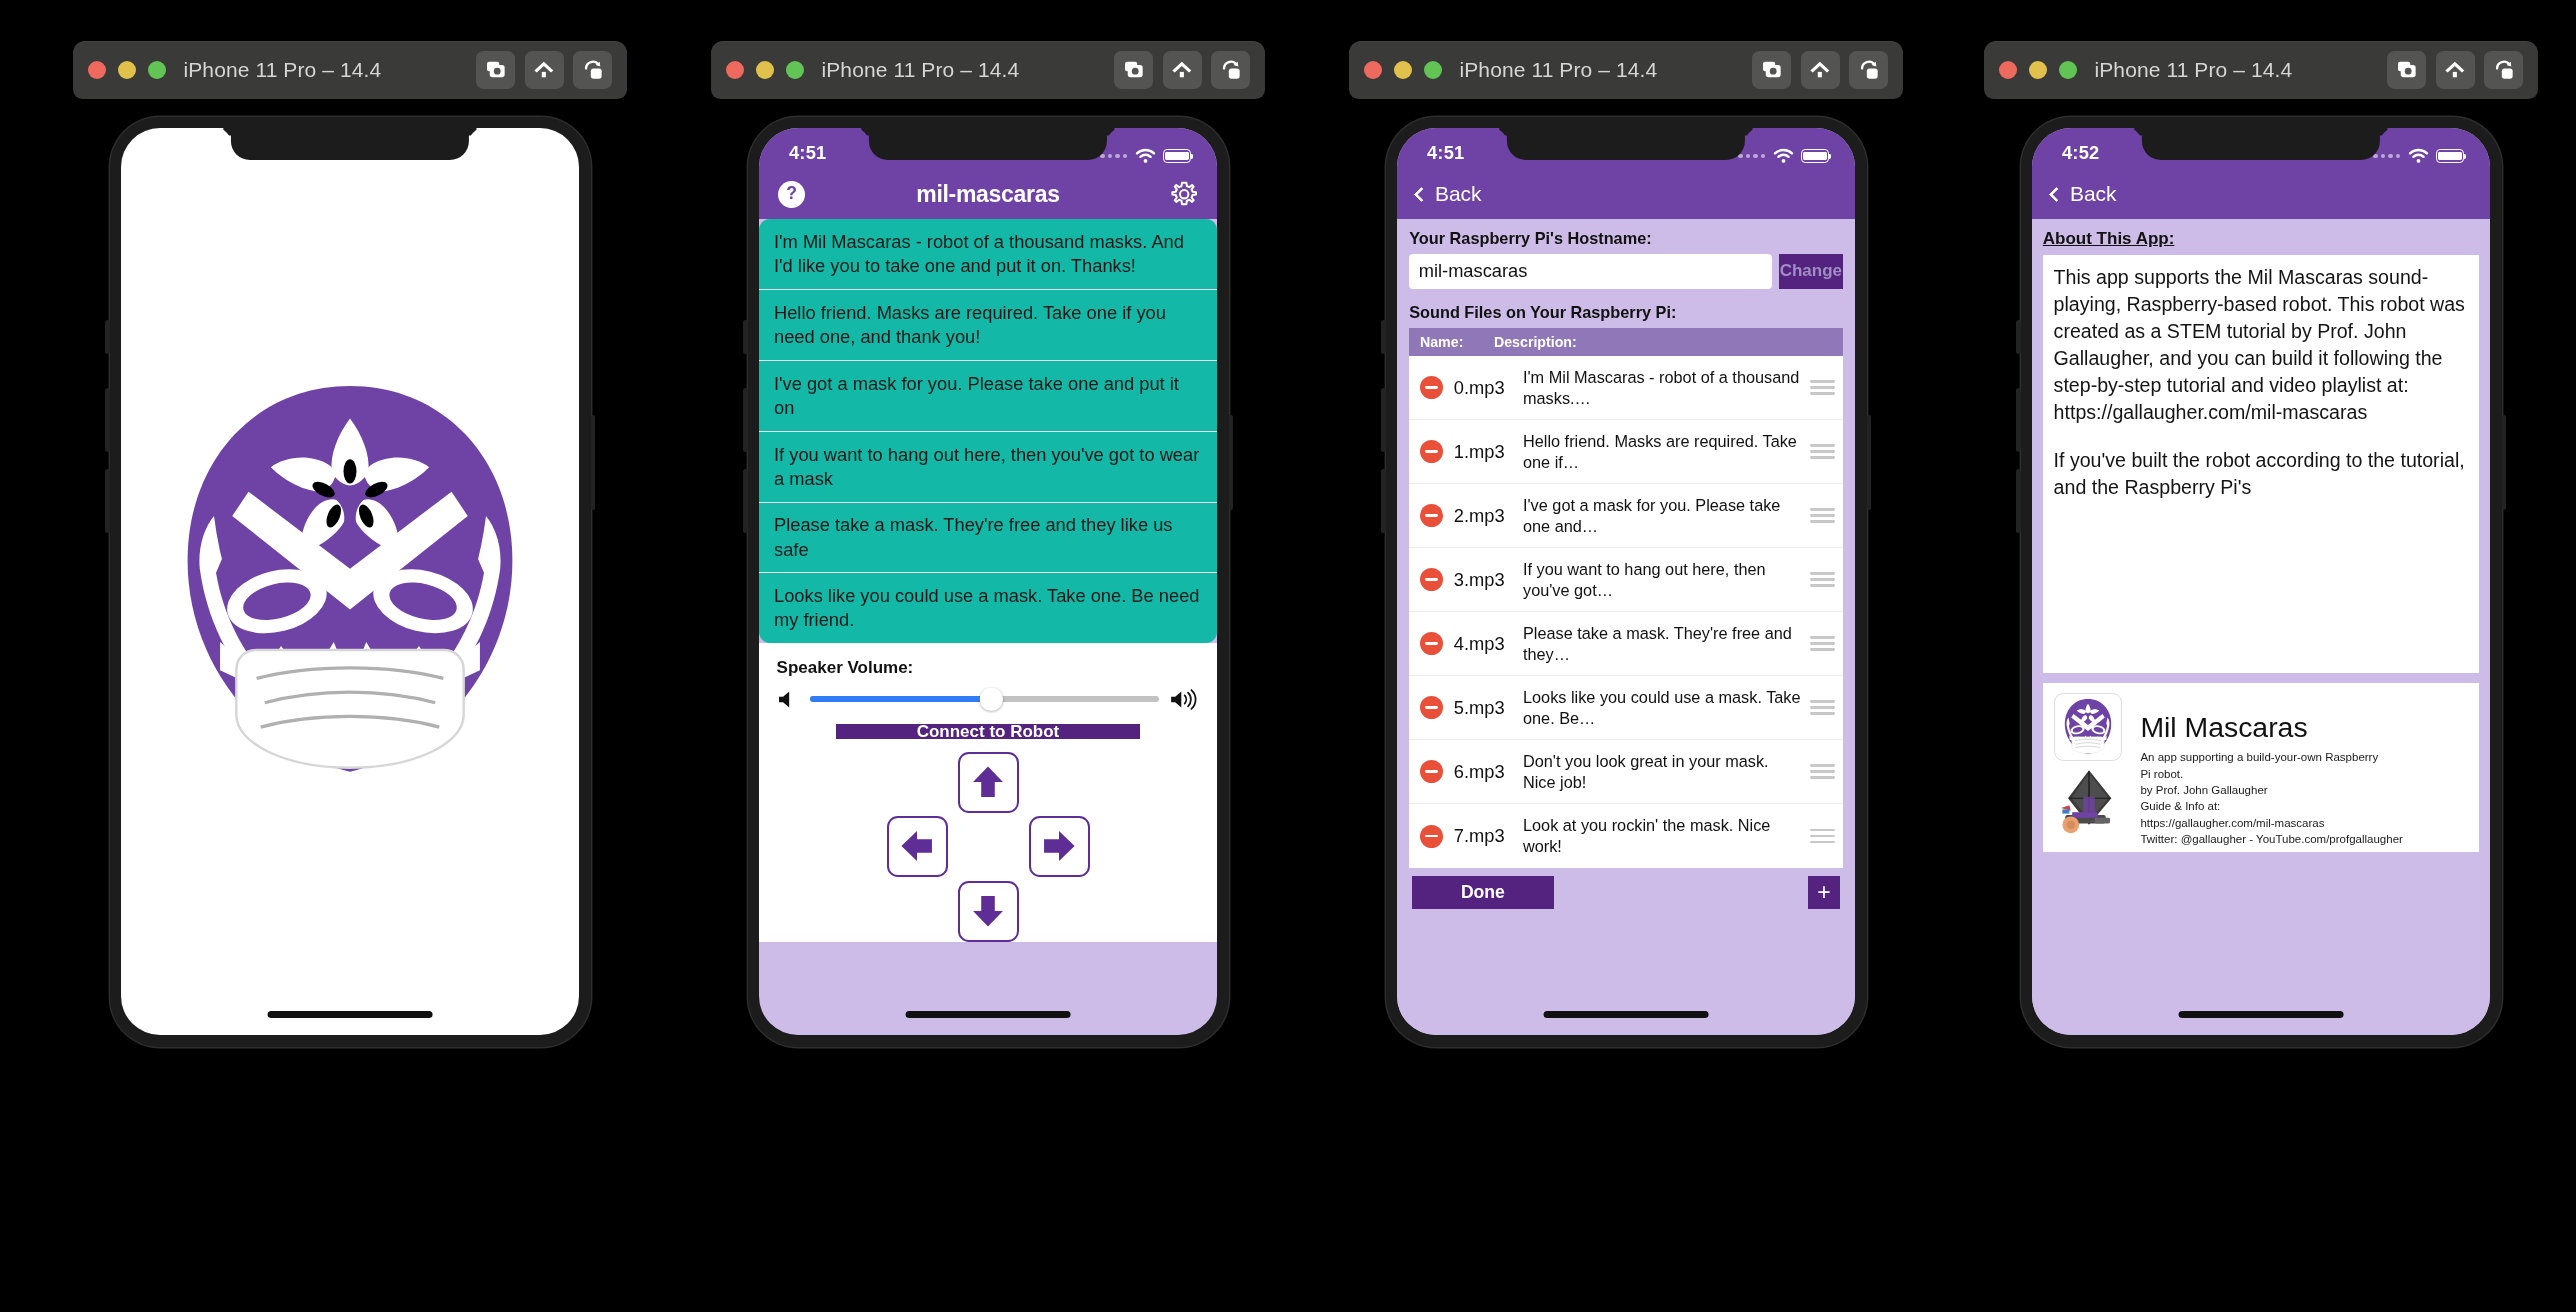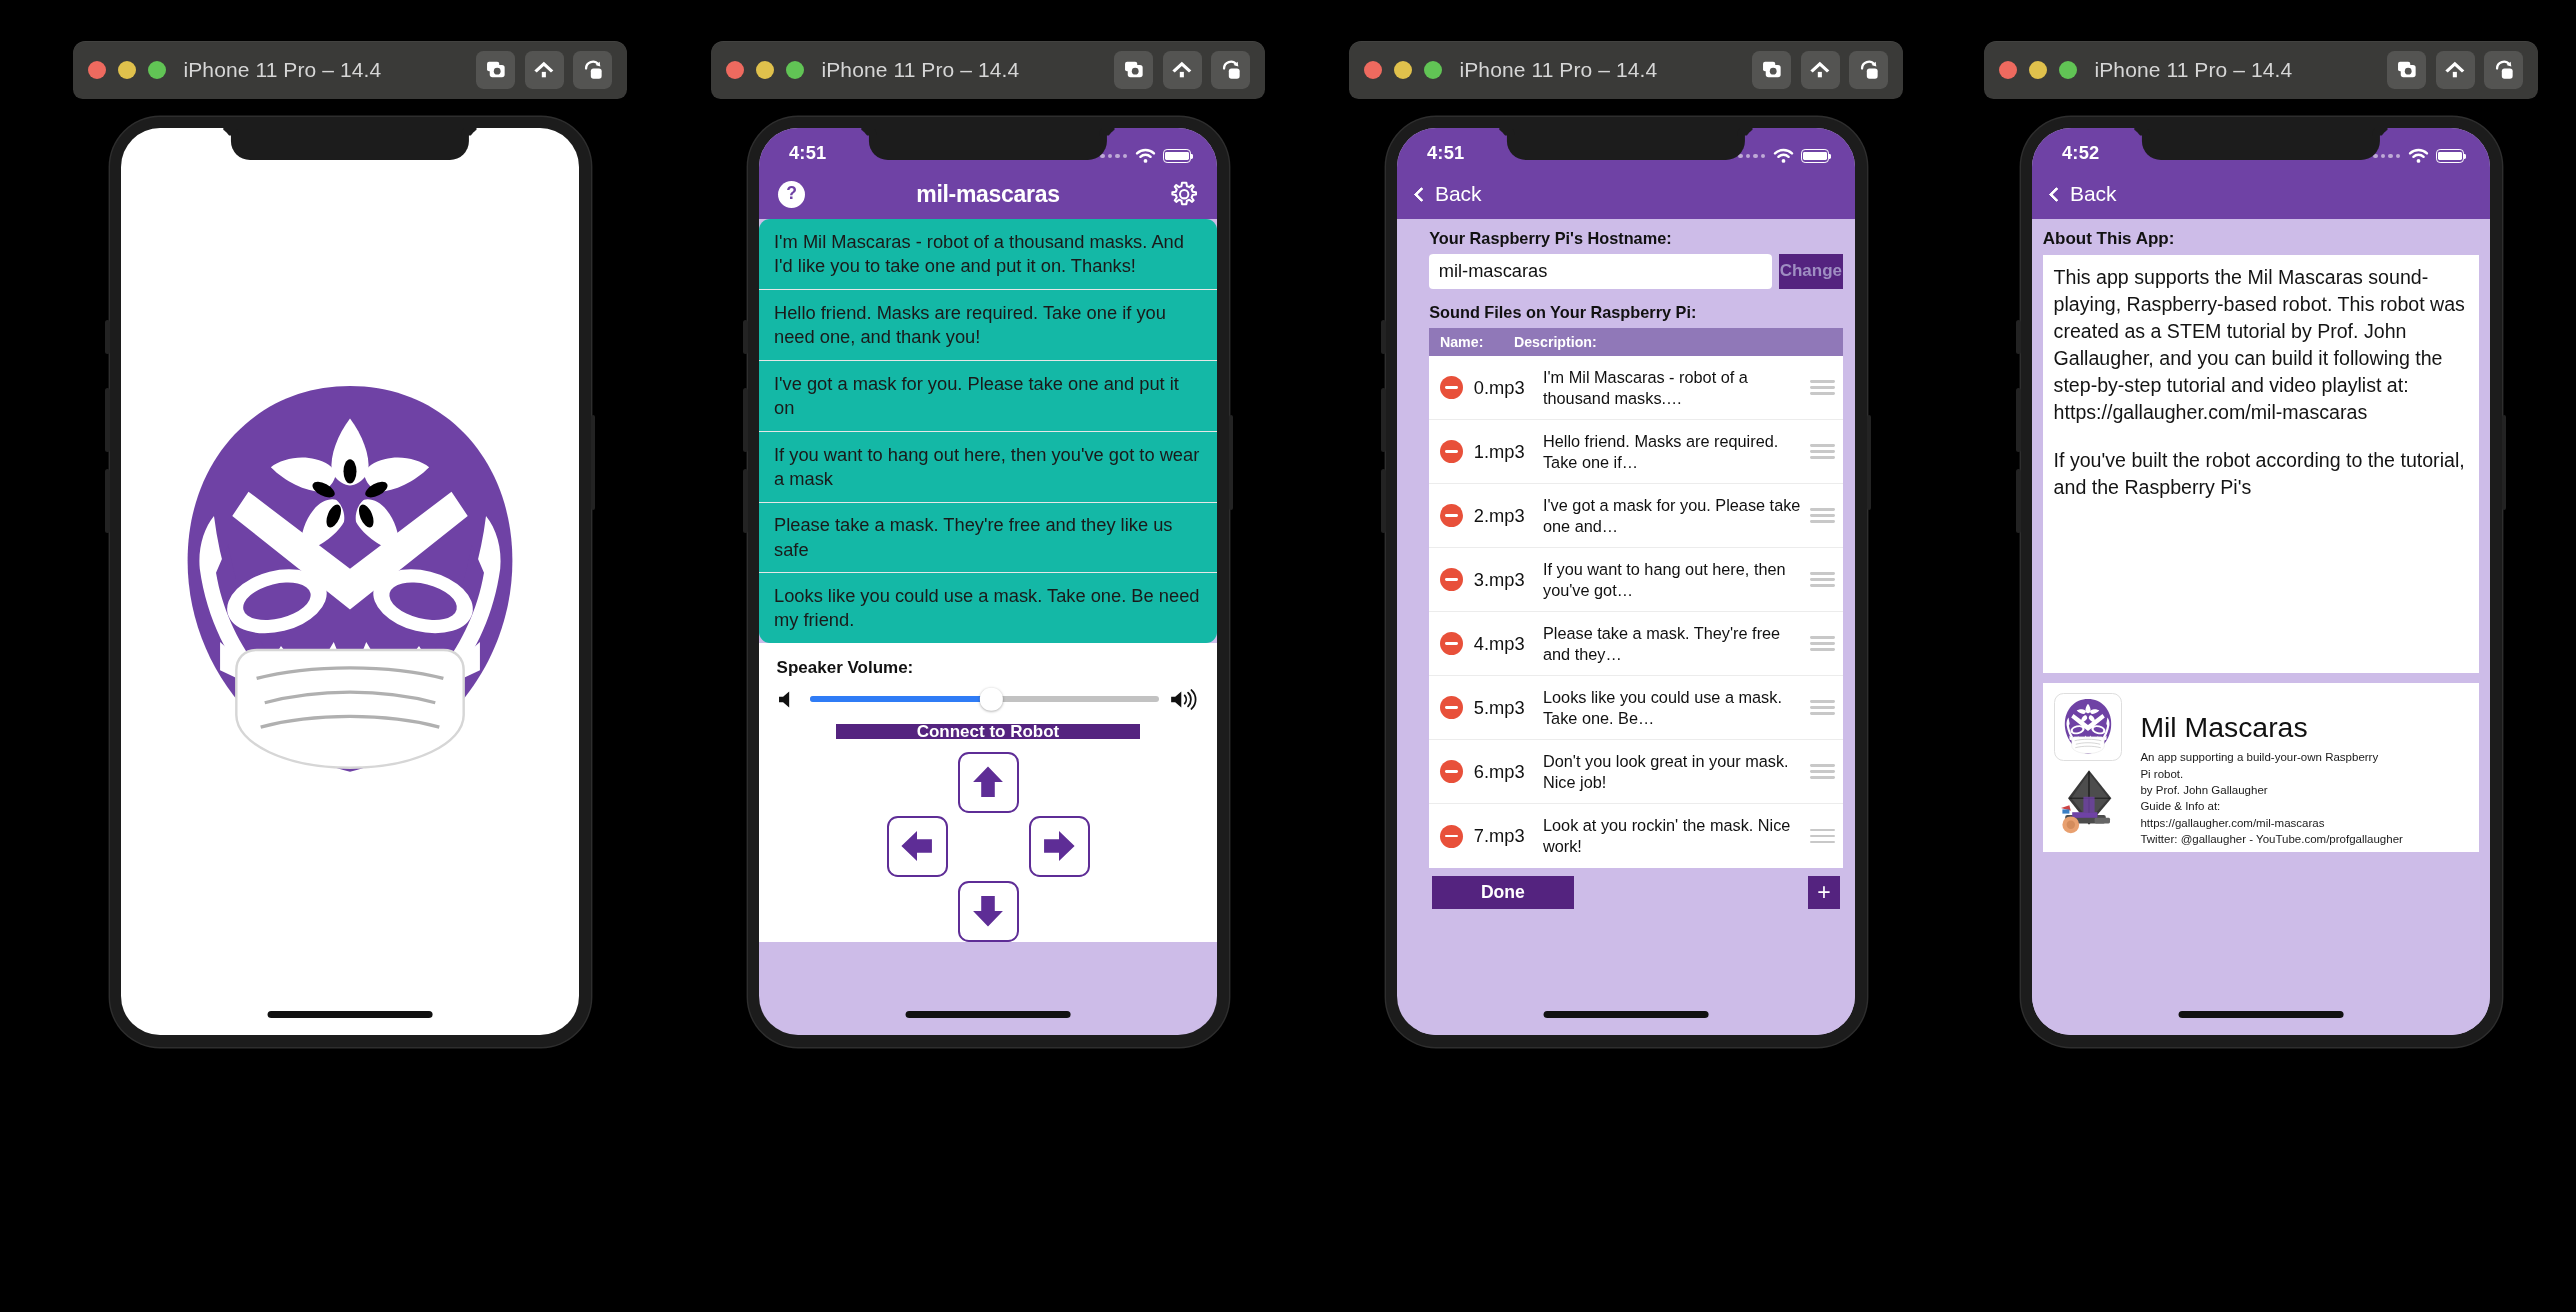--- a/index.html
+++ b/index.html
@@ -186,21 +186,21 @@
     border: 2px solid #5e2d96;
     border-radius: 10.8px;
     display: flex; align-items: center; justify-content: center;
   }
   .dbtn.up    { left: 71px; top: 0; }
   .dbtn.down  { left: 71px; top: 129px; }
   .dbtn.left  { left: 0px;   top: 64px; }
   .dbtn.right { left: 142px; top: 64px; }
 
   
-  .settings-body { background: #cdbce8; height: 100%; padding: 9.5px 12.2px 0; margin-left: 20px; }
+  .settings-body { background: #cdbce8; height: 100%; padding: 9.5px 12.2px 0; }
   .field-label { font-size: 16.3px; font-weight: bold; color: #111; margin-bottom: 6.1px; }
   .host-row { display: flex; gap: 6.8px; align-items: stretch; margin-bottom: 13.5px; }
   .host-input {
     flex: 1; background: #fff; border-radius: 4.1px;
     padding: 6.8px 9.5px; font-size: 18.3px; color: #111;
     display: flex; align-items: center;
   }
   .change-btn {
     width: 64px; background: #54237f; color: #9f8ec2;
     font-size: 17px; font-weight: bold;
@@ -238,21 +238,21 @@
     font-size: 17.6px; font-weight: bold;
     display: flex; align-items: center; justify-content: center;
   }
   .plus-btn {
     width: 32.5px; height: 32.5px; background: #54237f; color: #fff;
     font-size: 23px; display: flex; align-items: center; justify-content: center;
   }
 
   
   .about-body { background: #cdbce8; height: 100%; padding: 9.5px 10.8px 0; }
-  .about-label { font-size: 17px; font-weight: bold; color: #111; margin-bottom: 6.1px; }
+  .about-label { font-size: 17px; font-weight: bold; color: #111; margin-bottom: 6.1px; text-decoration: underline; }
   .about-text {
     background: #fff; padding: 9.5px 10.8px;
     font-size: 19.6px; line-height: 1.38; color: #141414;
     height: 418px; overflow: hidden;
   }
   .about-text p { margin-bottom: 20.3px; }
   .credit-card {
     background: #fff; margin-top: 10.8px;
     padding: 9.5px 10.8px 12.2px; display: flex; gap: 10.8px;
     height: 169px;

